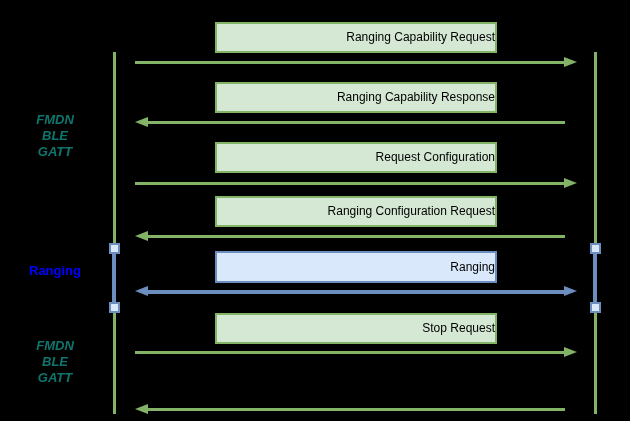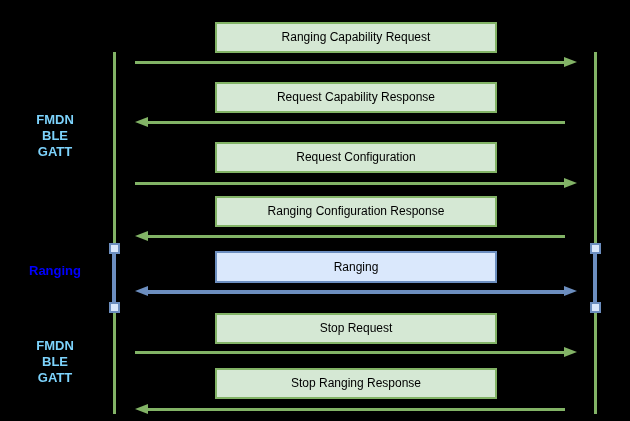--- a/index.html
+++ b/index.html
@@ -55,21 +55,21 @@
     position: absolute;
     left: 215px;
     width: 282px;
     height: 31px;
     box-sizing: border-box;
     background: #d5e8d4;
     border: 2px solid #82b366;
     color: #000000;
     font-size: 12px;
     line-height: 27px;
-    text-align: center;
+    text-align: right;
     white-space: nowrap;
   }
   .msg-box.blue {
     background: #dae8fc;
     border-color: #6c8ebf;
     height: 32px;
     line-height: 28px;
   }
 
   
@@ -107,21 +107,21 @@
   .side-label {
     position: absolute;
     left: 5px;
     width: 100px;
     text-align: center;
     font-size: 13px;
     font-weight: bold;
     line-height: 16px;
     white-space: nowrap;
   }
-  .side-label.green { color: #7dd3fc; }
+  .side-label.green { color: #0f766e; font-style: italic; }
   .side-label.blue  { color: #0000ff; }
 </style>
 </head>
 <body>
 
 <div class="canvas">
 
   <div class="side-label green" style="top:112px">
     <div>FMDN</div>
     <div>BLE</div>
@@ -143,26 +143,25 @@
 
   <div class="session-segment left"></div>
   <div class="session-segment right"></div>
 
   <div class="activation-marker l t"></div>
   <div class="activation-marker l b"></div>
   <div class="activation-marker r t"></div>
   <div class="activation-marker r b"></div>
 
   <div class="msg-box" style="top:22px">Ranging Capability Request</div>
-  <div class="msg-box" style="top:82px">Request Capability Response</div>
+  <div class="msg-box" style="top:82px">Ranging Capability Response</div>
   <div class="msg-box" style="top:142px">Request Configuration</div>
-  <div class="msg-box" style="top:196px">Ranging Configuration Response</div>
+  <div class="msg-box" style="top:196px">Ranging Configuration Request</div>
   <div class="msg-box blue" style="top:251px">Ranging</div>
   <div class="msg-box" style="top:313px">Stop Request</div>
-  <div class="msg-box" style="top:368px">Stop Ranging Response</div>
 
   <div class="arrow dir-right" style="top:57px">
     <div class="body"></div>
     <div class="head"></div>
   </div>
 
   <div class="arrow dir-left" style="top:117px">
     <div class="body"></div>
     <div class="head"></div>
   </div>

